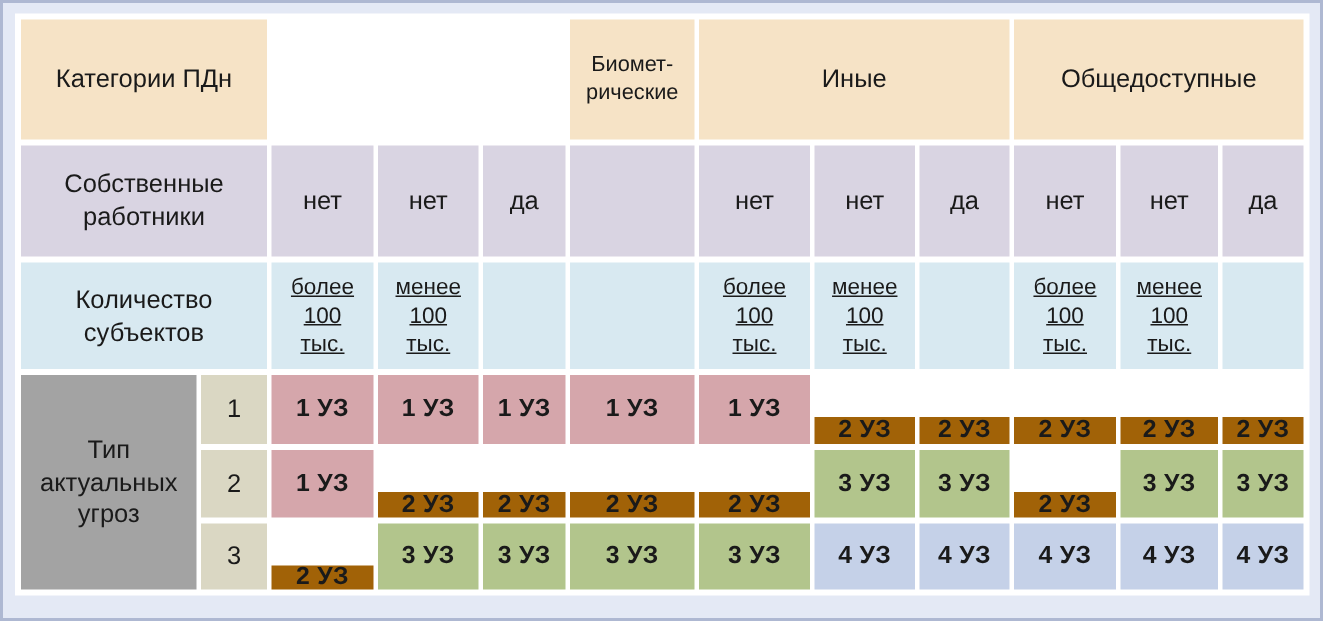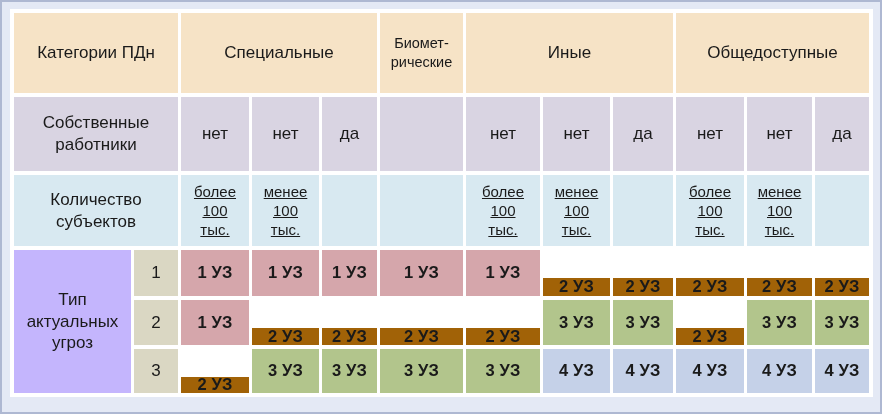--- a/index.html
+++ b/index.html
@@ -15,38 +15,37 @@
     grid-template-rows:80px 74px 71px 46px 45px 44px;
     column-gap:3px;row-gap:4px;
   }
   .cell{
     display:flex;align-items:center;justify-content:center;
     text-align:center;white-space:pre-line;font-size:17px;line-height:1.28;
   }
   .peach{background:#f6e3c6;}
   .lav{background:#d9d4e2;}
   .blue{background:#d8e9f1;}
-  .khaki{background:#c4b5fd;}
+  .khaki{background:#a3a3a3;}
   .khaki-num{background:#dad7c3;}
   .bio{font-size:14.5px;}
   .small{font-size:15px;text-decoration:underline;}
   .val{font-weight:bold;font-size:16.5px;letter-spacing:0.2px;}
   .val[data-uz="1"]{background:#d5a6ab;text-align:center;}
   .val[data-uz="2"]{background:#a16207;margin-top:28px;}
   .val[data-uz="3"]{background:#b2c58c;}
   .val[data-uz="4"]{background:#c5d1e8;}
 </style>
 </head>
 <body>
 
 <div class="frame">
   <div class="grid">
 
     <div class="cell peach" style="grid-area:1/1/2/3">Категории ПДн</div>
-    <div class="cell peach" style="grid-area:1/3/2/6">Специальные</div>
     <div class="cell peach" style="grid-area:1/7/2/10">Иные</div>
     <div class="cell peach bio" style="grid-area:1/6/2/7">Биомет-
 рические</div>
     <div class="cell peach" style="grid-area:1/10/2/13">Общедоступные</div>
 
     <div class="cell lav" style="grid-area:2/1/3/3">Собственные
 работники</div>
     <div class="cell lav" style="grid-area:2/3">нет</div>
     <div class="cell lav" style="grid-area:2/4">нет</div>
     <div class="cell lav" style="grid-area:2/5">да</div>

